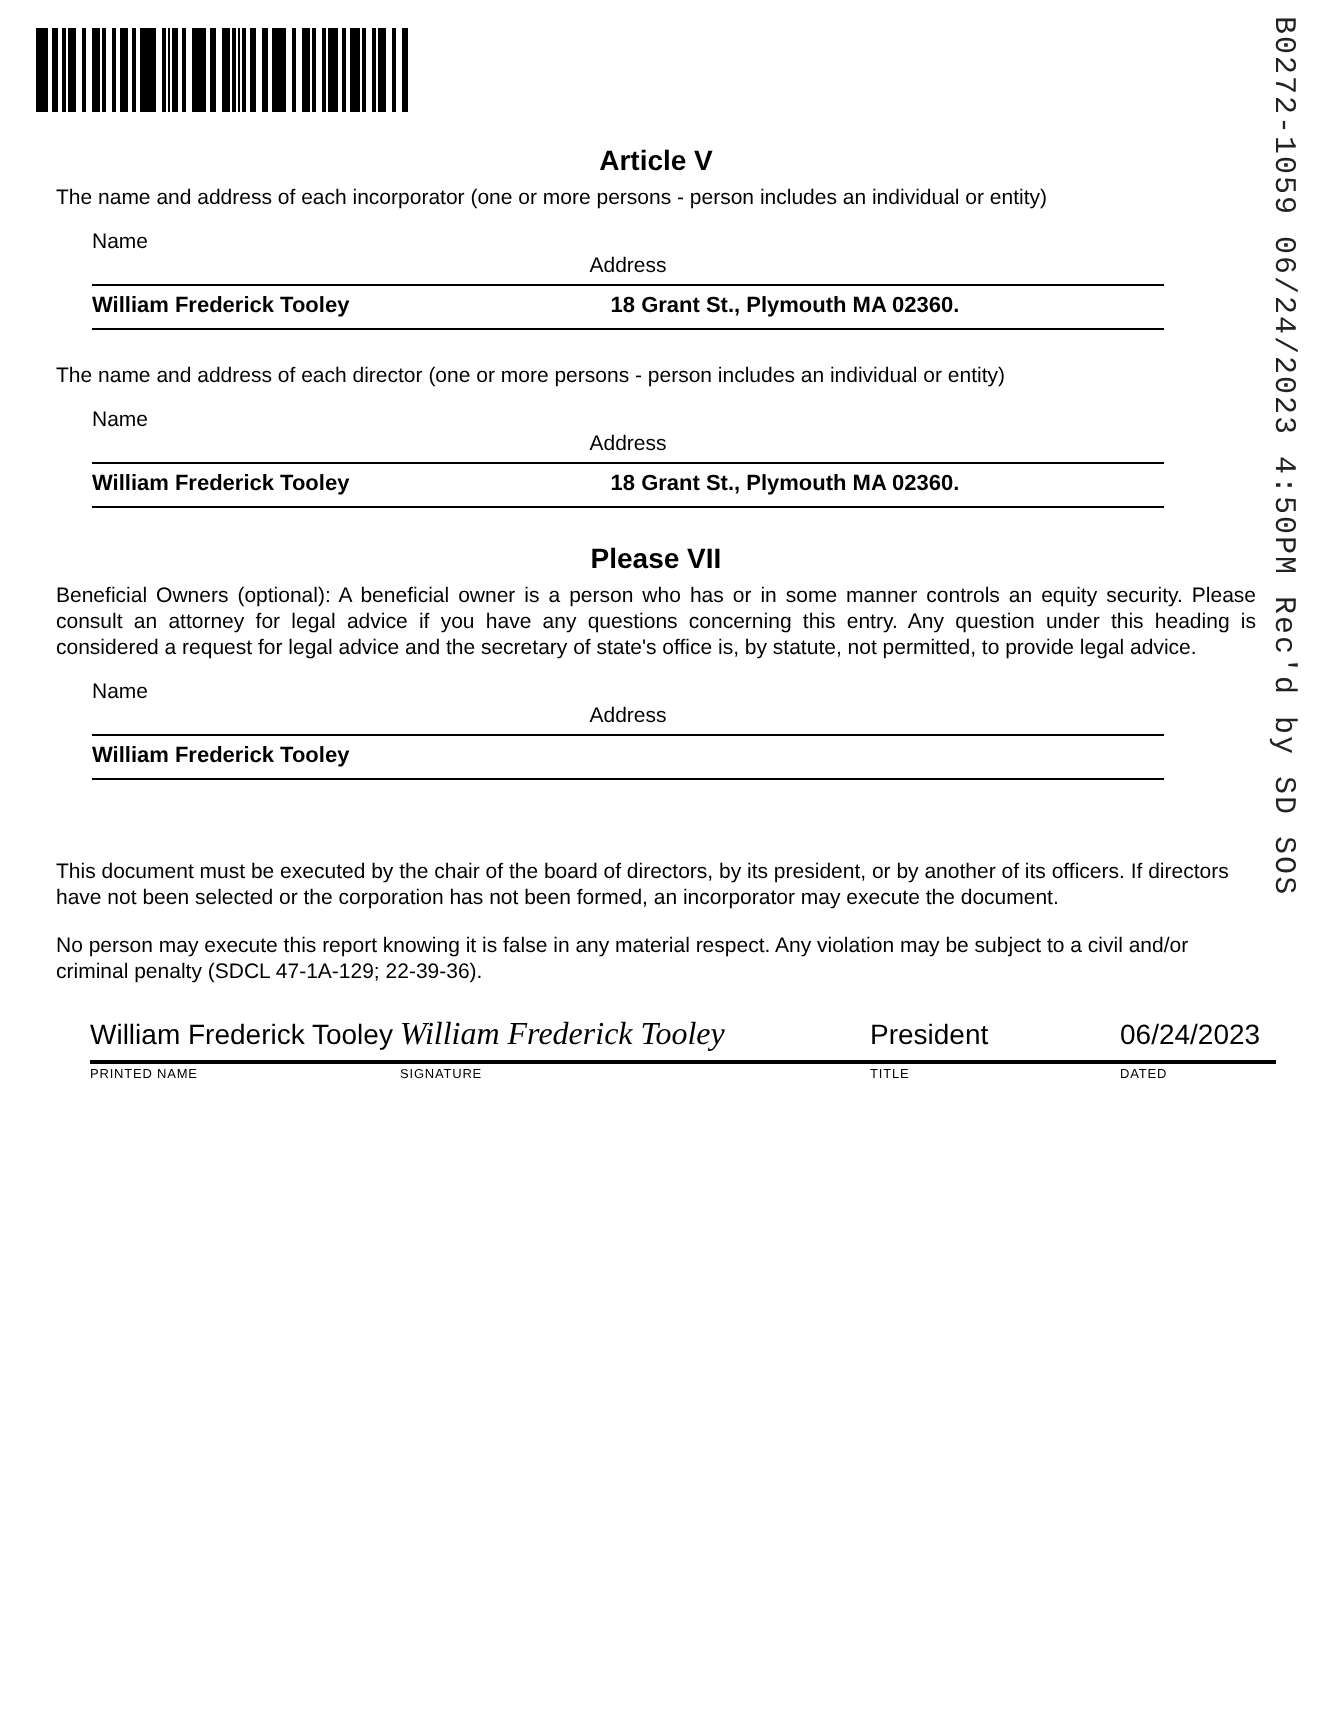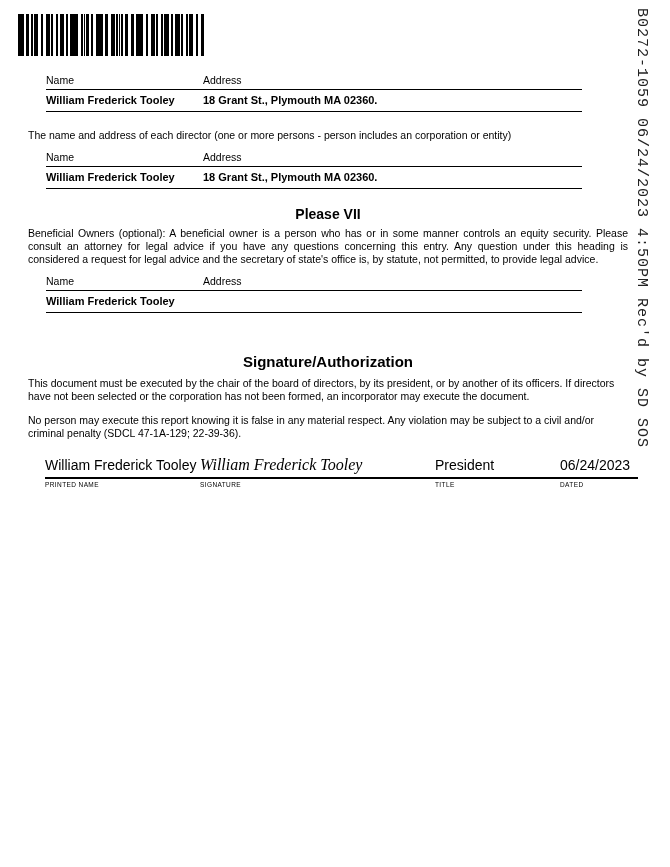--- a/index.html
+++ b/index.html
@@ -52,24 +52,24 @@
     margin-bottom: 5px;
   }
   .intro {
     font-size: 10.5px;
     line-height: 13px;
     margin-bottom: 7px;
   }
   .justify { text-align: justify; }
   .tbl { margin: 0 46px 0 18px; }
   .tbl-head, .tbl-row { display: flex; border-bottom: 1px solid #000; }
-  .tbl-head { font-size: 10.5px; padding: 2px 0 3px; }
+  .tbl-head { font-size: 10.5px; padding: 2px 0 3px; flex-direction: column; }
   .tbl-row { font-size: 11px; font-weight: bold; padding: 4px 0 5px; }
   .col-name { width: 157px; flex: none; }
-  .col-addr { flex: 1; }
+  .col-addr { flex: 1; text-align: center; }
   .sig-section { margin-top: 40px; }
   .sig-title {
     font-size: 15px;
     font-weight: bold;
     text-align: center;
     margin-bottom: 7px;
   }
   .sig-p {
     font-size: 10.5px;
     line-height: 13px;
@@ -101,34 +101,36 @@
 
 <div class="page">
 
   <div class="barcode"></div>
 
   <div class="stamp">B0272-1059 06/24/2023 4:50PM Rec'd by SD SOS</div>
 
   <div class="content">
 
     <section class="article">
+      <h2 class="article-title">Article V</h2>
+      <p class="intro">The name and address of each incorporator (one or more persons - person includes an individual or entity)</p>
       <div class="tbl">
         <div class="tbl-head">
           <span class="col-name">Name</span>
           <span class="col-addr">Address</span>
         </div>
         <div class="tbl-row">
           <span class="col-name">William Frederick Tooley</span>
           <span class="col-addr">18 Grant St., Plymouth MA 02360.</span>
         </div>
       </div>
     </section>
 
     <section class="article">
-      <p class="intro">The name and address of each director (one or more persons - person includes an corporation or entity)</p>
+      <p class="intro">The name and address of each director (one or more persons - person includes an individual or entity)</p>
       <div class="tbl">
         <div class="tbl-head">
           <span class="col-name">Name</span>
           <span class="col-addr">Address</span>
         </div>
         <div class="tbl-row">
           <span class="col-name">William Frederick Tooley</span>
           <span class="col-addr">18 Grant St., Plymouth MA 02360.</span>
         </div>
       </div>
@@ -142,21 +144,20 @@
           <span class="col-name">Name</span>
           <span class="col-addr">Address</span>
         </div>
         <div class="tbl-row">
           <span class="col-name">William Frederick Tooley</span>
         </div>
       </div>
     </section>
 
     <section class="sig-section">
-      <h2 class="sig-title">Signature/Authorization</h2>
       <p class="sig-p">This document must be executed by the chair of the board of directors, by its president, or by another of its officers.  If directors have not been selected or the corporation has not been formed, an incorporator may execute the document.</p>
       <p class="sig-p">No person may execute this report knowing it is false in any material respect.  Any violation may be subject to a civil and/or criminal penalty (SDCL 47-1A-129; 22-39-36).</p>
 
       <div class="sig-block">
         <div class="sig-row">
           <span class="sc1 printed-name">William Frederick Tooley</span>
           <span class="sc2 script-sig">William Frederick Tooley</span>
           <span class="sc3 title-val">President</span>
           <span class="sc4 date-val">06/24/2023</span>
         </div>

